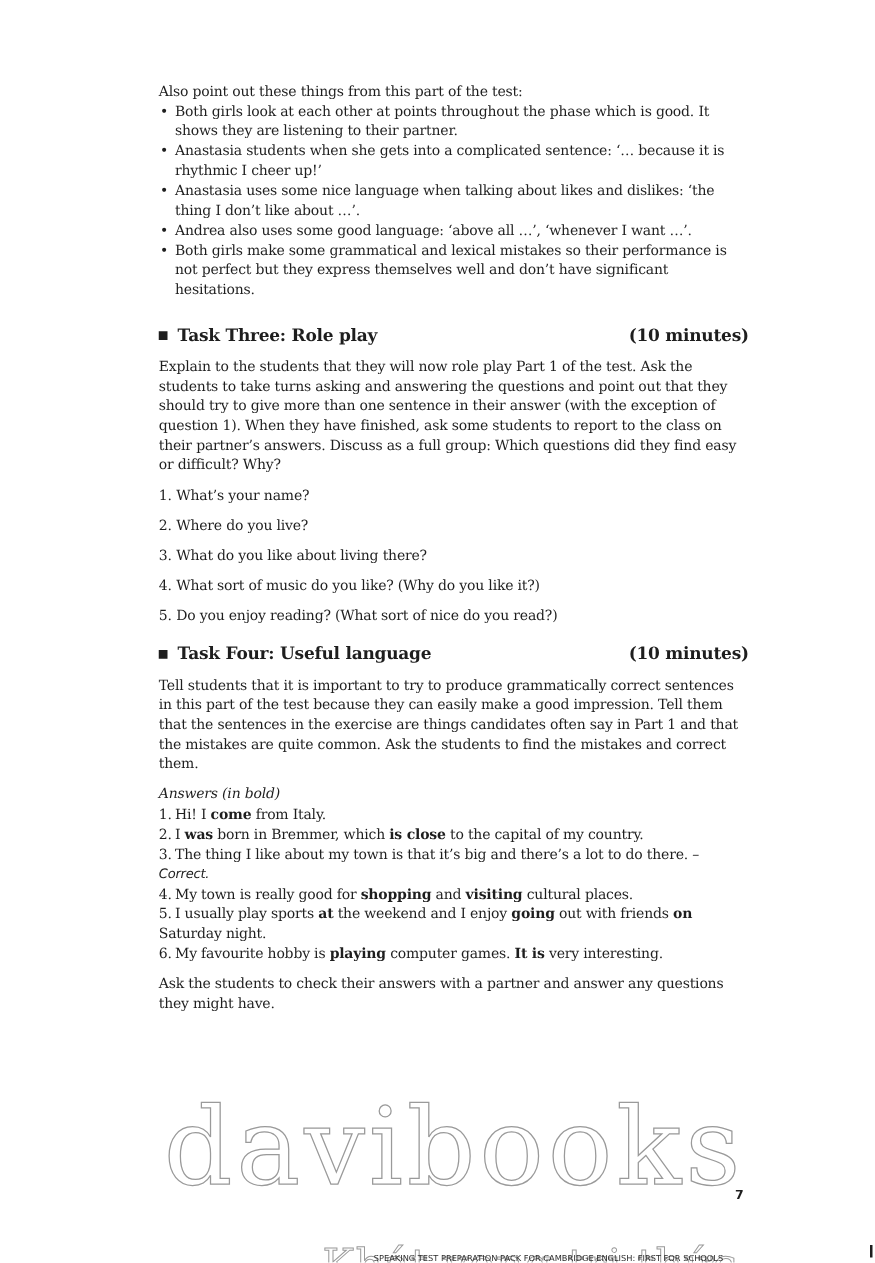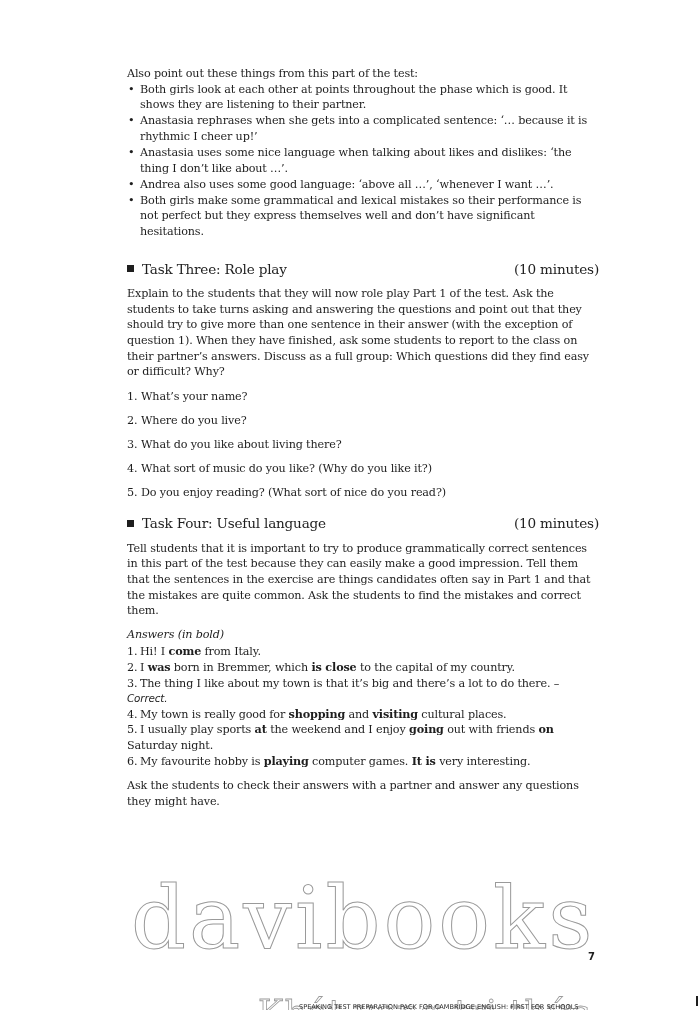--- a/index.html
+++ b/index.html
@@ -40,21 +40,21 @@
       position: absolute;
       left: 1px;
       top: 0;
     }
     .para { margin-top: 9px; }
     .heading {
       display: flex;
       justify-content: space-between;
       align-items: flex-start;
       font-family: "DejaVu Serif", serif;
-      font-weight: normal;
+      font-weight: bold;
       font-size: 13.6px;
       letter-spacing: -0.2px;
       margin-top: 22px;
       margin-bottom: 9px;
     }
     .heading .left { display: flex; align-items: center; }
     .heading .sq {
       display: inline-block;
       width: 7px;
       height: 7px;
@@ -142,21 +142,21 @@
     }
   </style>
 </head>
 <body>
 
 <div class="page">
 
   <p class="intro-line">Also point out these things from this part of the test:</p>
   <ul class="bullets">
     <li><span class="bullet">•</span><span>Both girls look at each other at points throughout the phase which is good. It shows they are listening to their partner.</span></li>
-    <li><span class="bullet">•</span><span>Anastasia rephrases when she gets into a complicated sentence: ‘… because it is rhythmic I cheer up!’</span></li>
+    <li><span class="bullet">•</span><span>Anastasia students when she gets into a complicated sentence: ‘… because it is rhythmic I cheer up!’</span></li>
     <li><span class="bullet">•</span><span>Anastasia uses some nice language when talking about likes and dislikes: ‘the thing I don’t like about …’.</span></li>
     <li><span class="bullet">•</span><span>Andrea also uses some good language: ‘above all …’,  ‘whenever I want …’.</span></li>
     <li><span class="bullet">•</span><span>Both girls make some grammatical and lexical mistakes so their performance is not perfect but they express themselves well and don’t have significant hesitations.</span></li>
   </ul>
 
   <div class="heading">
     <span class="left">
       <span class="sq"></span>
       <span>Task Three: Role play</span>
     </span>

